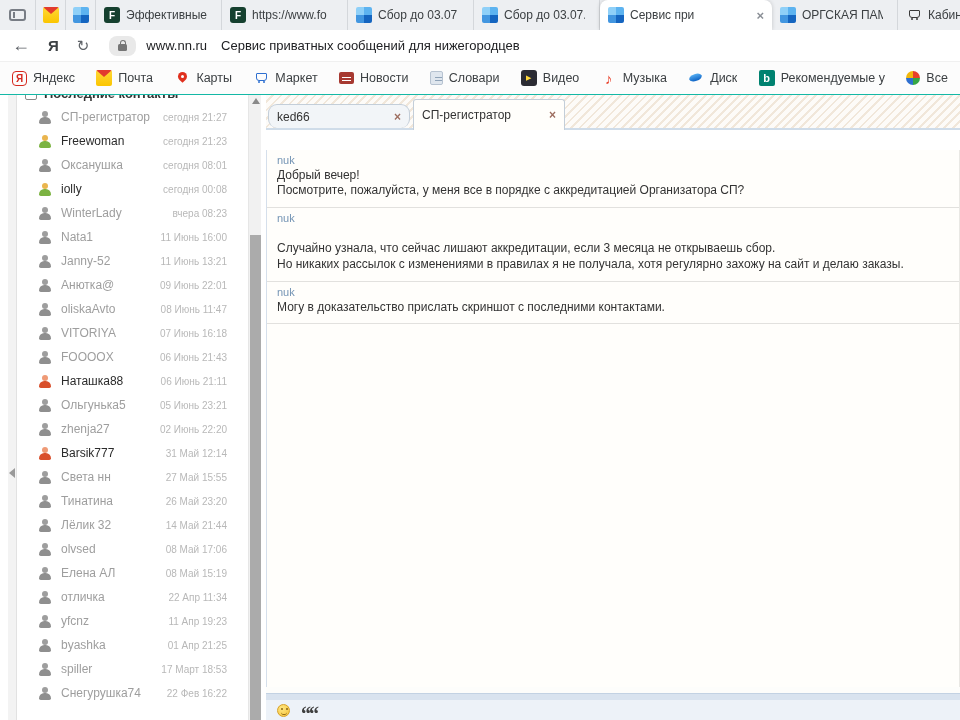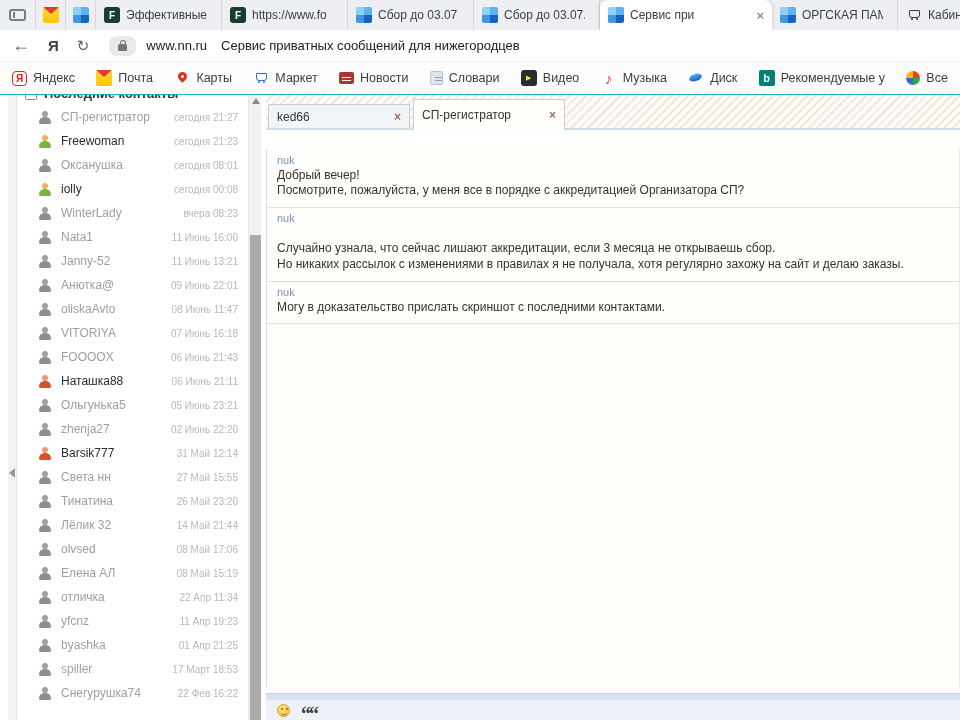--- a/index.html
+++ b/index.html
@@ -99,34 +99,34 @@
   .avatar { width:14px; height:13px; position:relative; flex:none; margin-right:9px; }
   .avatar::before { content:""; position:absolute; left:4px; top:0; width:6px; height:6px; border-radius:50%; background:#9e9e9e; }
   .avatar::after { content:""; position:absolute; left:1px; top:6px; width:12px; height:7px;
       border-radius:6px 6px 2px 2px; background:#8f8f8f; }
   .contact-row.c-green .avatar::before { background:#eab54e; }
   .contact-row.c-green .avatar::after  { background:#7cb342; }
   .contact-row.c-red .avatar::before   { background:#ef9a76; }
   .contact-row.c-red .avatar::after    { background:#d9502c; }
   .cname { font-size:12px; color:#9e9e9e; white-space:nowrap; }
   .contact-row.c-green .cname, .contact-row.c-red .cname { color:#2b2b2b; }
-  .ctime { margin-left:auto; font-size:10px; color:#b8b8b8; padding-right:10px; white-space:nowrap; }
+  .ctime { margin-left:auto; font-size:10px; color:#b8b8b8; padding-right:21px; white-space:nowrap; }
 
   #contacts-scrollbar { position:absolute; left:240px; top:0; width:13px; height:625px; background:#f1f1f1;
       border-left:1px solid #e6e6e6; }
   .sb-arrow-up { position:absolute; top:3px; left:3px; width:0; height:0;
       border-left:4px solid transparent; border-right:4px solid transparent; border-bottom:6px solid #8a8a8a; }
   .sb-thumb { position:absolute; left:1px; top:140px; width:11px; height:485px; background:#ababab; }
 
   
   #chat-panel { position:absolute; left:258px; top:0; right:0; height:625px; }
   .chat-tabstrip { position:relative; height:35px;
       background:repeating-linear-gradient(135deg, #fdfbf8 0 4px, #f1e7da 4px 6px);
       border-bottom:2px solid #cfdce9; display:flex; align-items:flex-end; padding-left:2px; gap:3px; }
-  .chat-tab { display:flex; align-items:center; font-size:12px; color:#333; cursor:pointer; }
+  .chat-tab { display:flex; align-items:center; font-size:12px; color:#333; cursor:pointer;border-radius:9px; }
   .chat-tab.c-inactive { width:142px; height:24px; background:#f2f5f8; border:1px solid #c3ced9; border-bottom:none; }
   .chat-tab.c-active { width:152px; height:31px; background:#fffefb; border:1px solid #c3ced9; border-bottom:none;
       border-radius:3px 3px 0 0; margin-bottom:-2px; z-index:2; }
   .chat-tab-label { padding-left:8px; flex:1; overflow:hidden; white-space:nowrap; }
   .chat-tab-close { font-weight:bold; color:#9d6e60; font-size:12px; padding-right:8px; }
 
   .chat-messages { position:absolute; left:0; top:35px; right:0; bottom:33px; background:#fffefb;
       border-left:1px solid #d5dfeb; overflow:hidden;margin-top:20px; }
   .msg { padding:3px 10px 8px; border-bottom:1px solid #e2e1de; }
   .msg-author { color:#7595b5; font-size:11px; line-height:1.35; cursor:pointer; }

